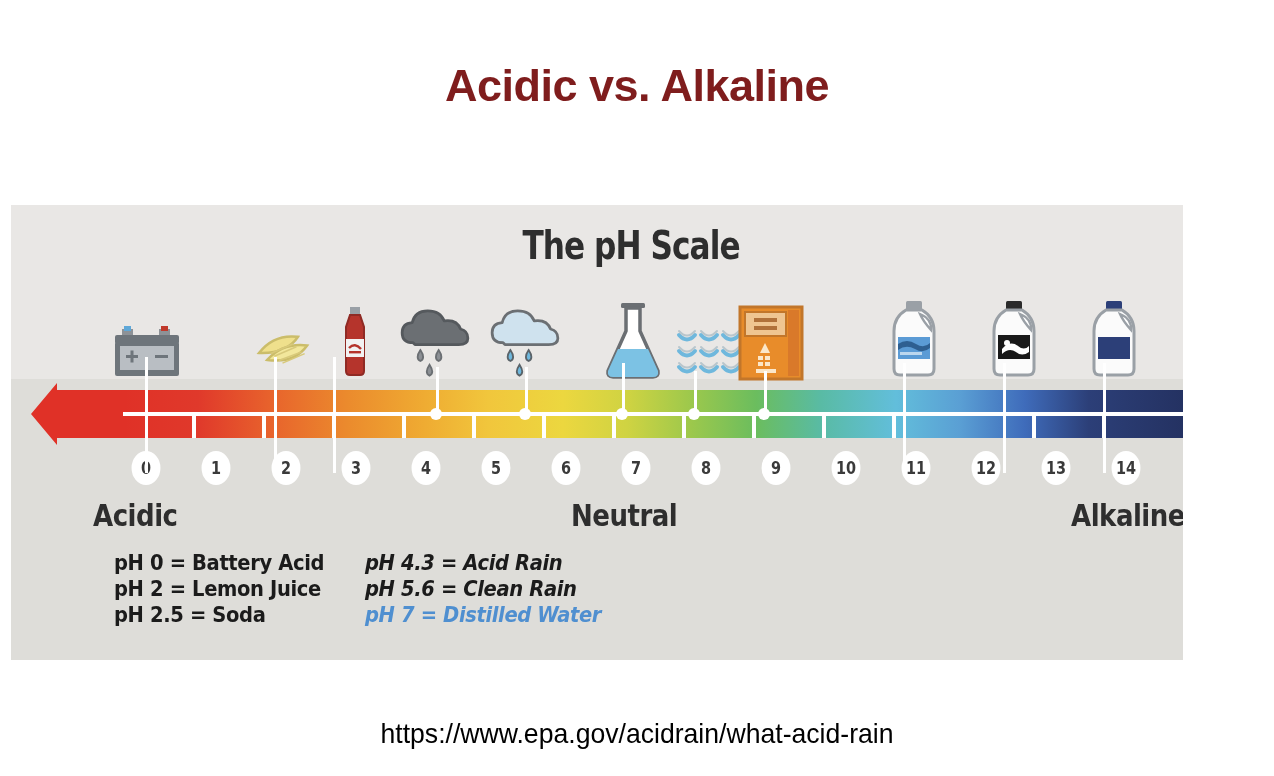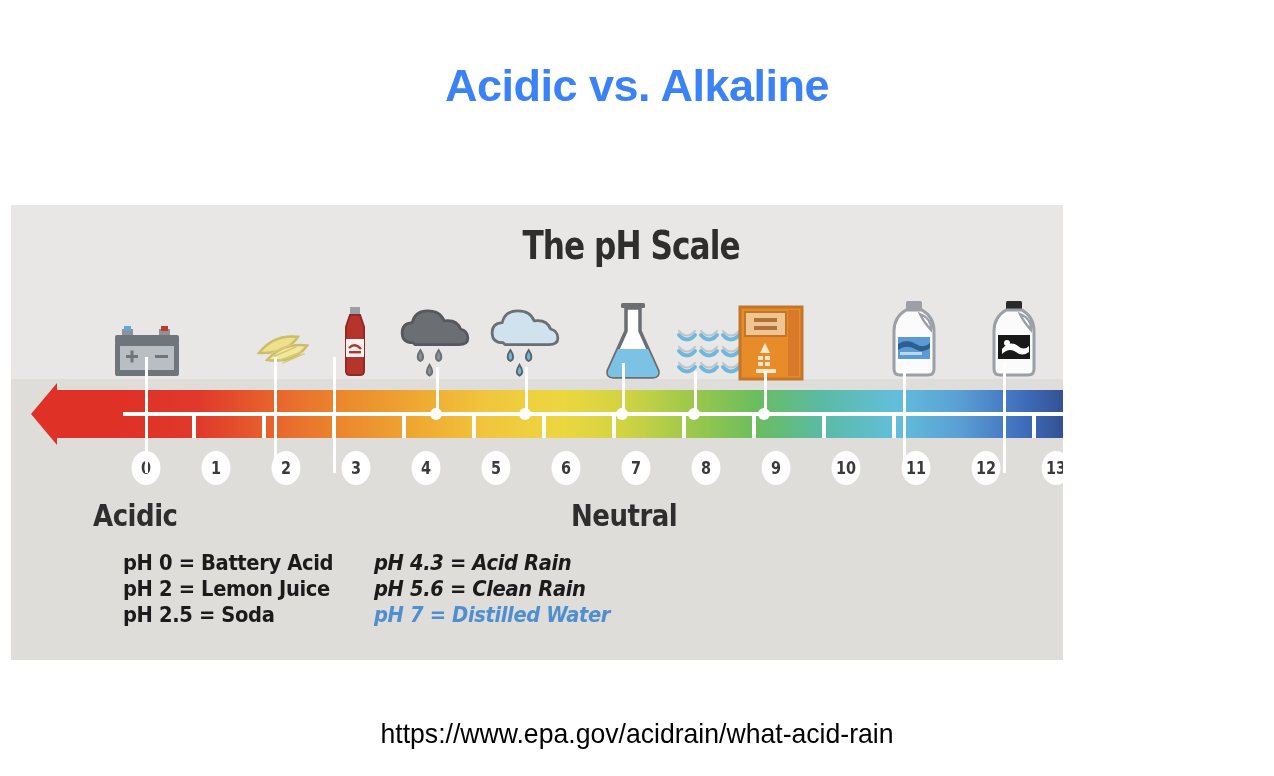--- a/index.html
+++ b/index.html
@@ -8,28 +8,28 @@
     background: #ffffff;
     font-family: "Liberation Sans", sans-serif;
     overflow: hidden;
   }
   #slide { position: relative; width: 1274px; height: 776px; background: #fff; }
 
   
   #slide-title {
     position: absolute; top: 60px; left: 0; width: 1274px;
     text-align: center;
-    font-size: 45px; font-weight: bold; color: #3b82f6;
+    font-size: 45px; font-weight: bold; color: #7f1d1d;
     letter-spacing: -0.5px;
   }
 
   
   #infographic {
     position: absolute; left: 11px; top: 205px;
-    width: 1052px; height: 455px;
+    width: 1172px; height: 455px;
     background: #e9e7e5;
     overflow: hidden;
   }
   
   #panel-lower-bg {
     position: absolute; left: 0; top: 174px; width: 1240px; height: 281px;
     background: #deddd9;
   }
 
   #panel-title {
@@ -118,21 +118,21 @@
     font-size: 31px; font-weight: bold; color: #2e2e2e;
     font-family: "DejaVu Sans", sans-serif;
     letter-spacing: -0.6px;
     transform: scaleX(0.84); 
   }
   #zone-acidic   { left: 82px;  transform-origin: left top; }
   #zone-neutral  { left: 560px; transform-origin: left top; }
   #zone-alkaline { left: 1060px; transform-origin: left top; }
 
   
-  #legend { position: absolute; left: 9px; top: 345px; width: 1240px; height: 105px; }
+  #legend { position: absolute; left: 0; top: 345px; width: 1240px; height: 105px; }
   .legend-col { position: absolute; top: 0; }
   #legend-col-0 { left: 103px; }
   #legend-col-1 { left: 354px; font-style: italic; }
   #legend-col-2 { left: 623px; }
   #legend-col-3 { left: 873px; }
   .legend-item {
     font-size: 21px; font-weight: bold; color: #1b1b1b;
     font-family: "DejaVu Sans", sans-serif;
     line-height: 26px; white-space: nowrap;
     letter-spacing: -0.4px;

